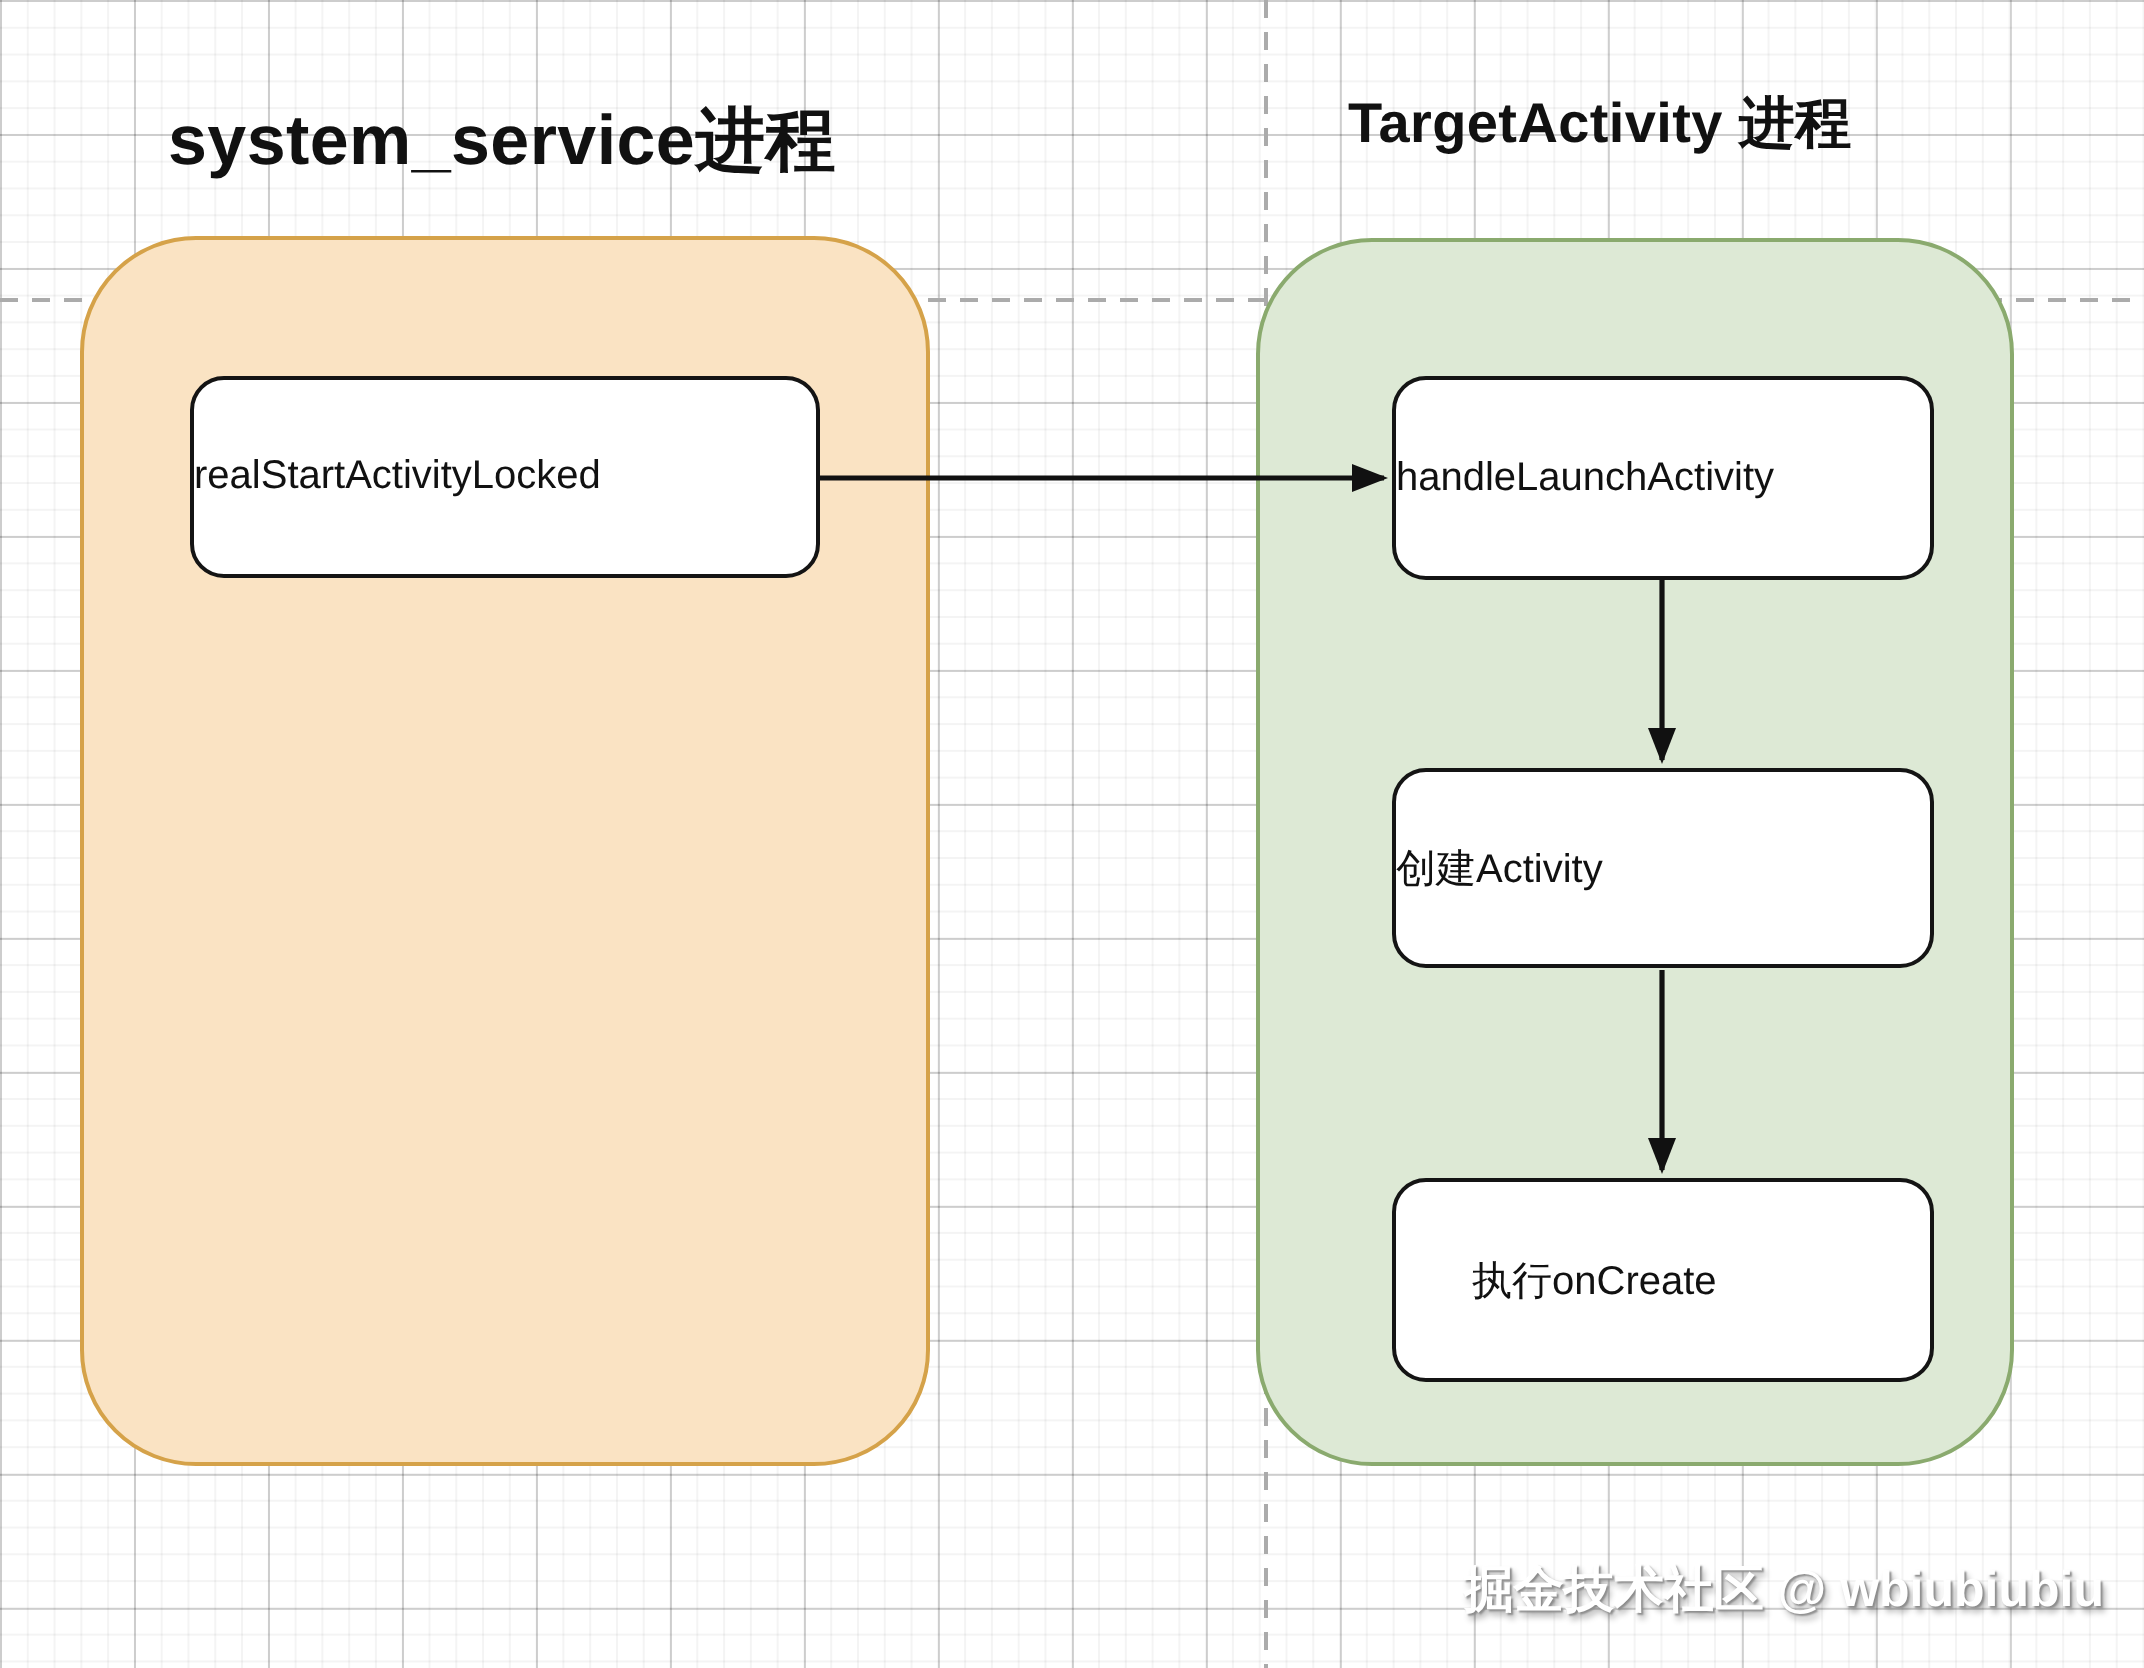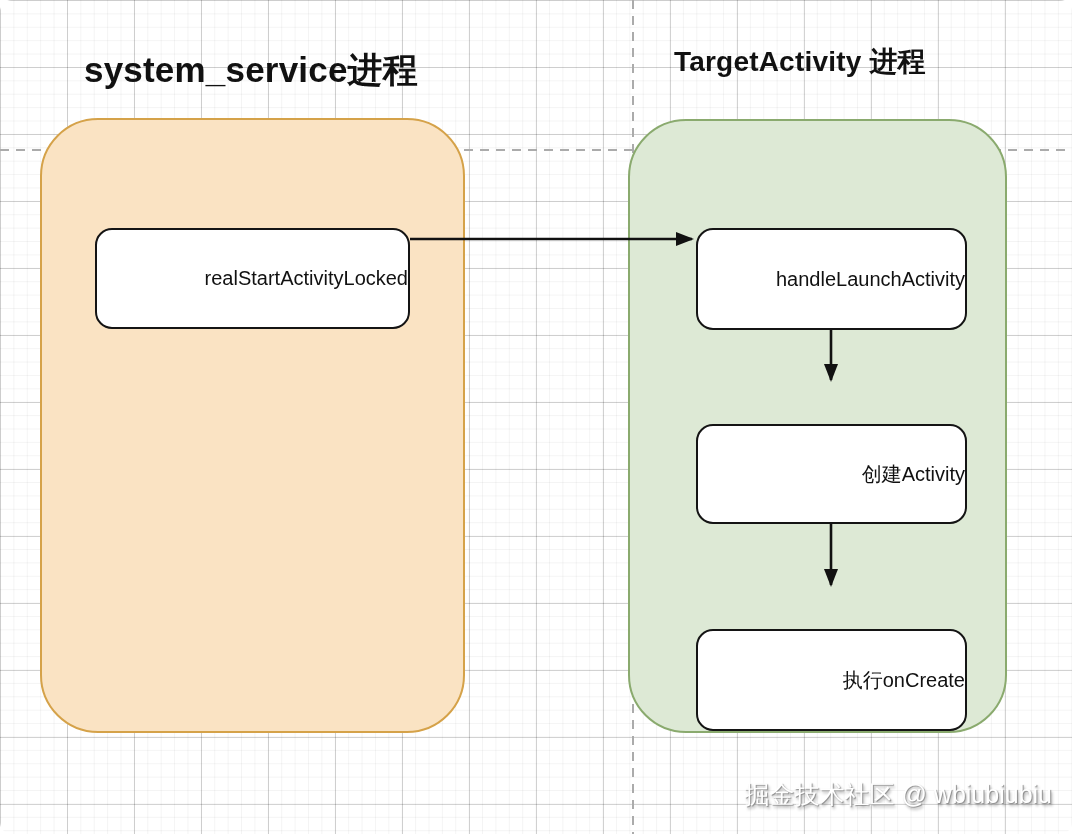--- a/index.html
+++ b/index.html
@@ -14,21 +14,20 @@
     height: 834px;
     overflow: hidden;
     background-color: #ffffff;
     
     background-image:
       linear-gradient(to right, rgba(0,0,0,0.16) 1px, transparent 1px),
       linear-gradient(to bottom, rgba(0,0,0,0.16) 1px, transparent 1px),
       linear-gradient(to right, rgba(0,0,0,0.045) 1px, transparent 1px),
       linear-gradient(to bottom, rgba(0,0,0,0.045) 1px, transparent 1px);
     background-size: 67px 67px, 67px 67px, 13.4px 13.4px, 13.4px 13.4px;
-    border-radius: 12px;
   }
 
   
   .guide { position: absolute; z-index: 1; }
   .guide-v {
     left: 632px; top: 0; width: 2px; height: 834px;
     background: repeating-linear-gradient(to bottom, #ababab 0 9px, transparent 9px 16px);
   }
   .guide-h {
     left: 0; top: 149px; width: 1072px; height: 2px;
@@ -58,33 +57,33 @@
   
   .edges { position: absolute; left: 0; top: 0; z-index: 3; }
 
   
   .node {
     position: absolute; z-index: 4;
     background: #ffffff;
     border: 2.5px solid #141414;
     border-radius: 17px;
     box-sizing: border-box;
-    display: flex; align-items: center; justify-content: flex-end;
-    font-size: 20px; color: #111111; margin-top: 40px;
+    display: flex; align-items: center; justify-content: flex-start;
+    font-size: 20px; color: #111111;
   }
   .node-real   { left: 95px;  top: 188px; width: 315px; height: 101px; }
   .node-handle { left: 696px; top: 188px; width: 271px; height: 102px; }
   .node-create { left: 696px; top: 384px; width: 271px; height: 100px; }
-  .node-oncreate { left: 696px; top: 589px; width: 271px; height: 102px; }
+  .node-oncreate { left: 696px; top: 589px; width: 271px; height: 102px; padding-left: 38px; }
 
   
   .watermark {
     position: absolute; z-index: 6;
     right: 20px; top: 778px;
-    font-size: 25px; font-weight: 400; white-space: nowrap;
+    font-size: 25px; font-weight: 700; white-space: nowrap;
     color: #ffffff;
     text-shadow: 1px 1px 1px #8c8c8c, 2px 3px 3px rgba(0,0,0,0.30);
   }
 </style>
 </head>
 <body>
 
 <div class="canvas">
 
   <div class="guide guide-v"></div>

